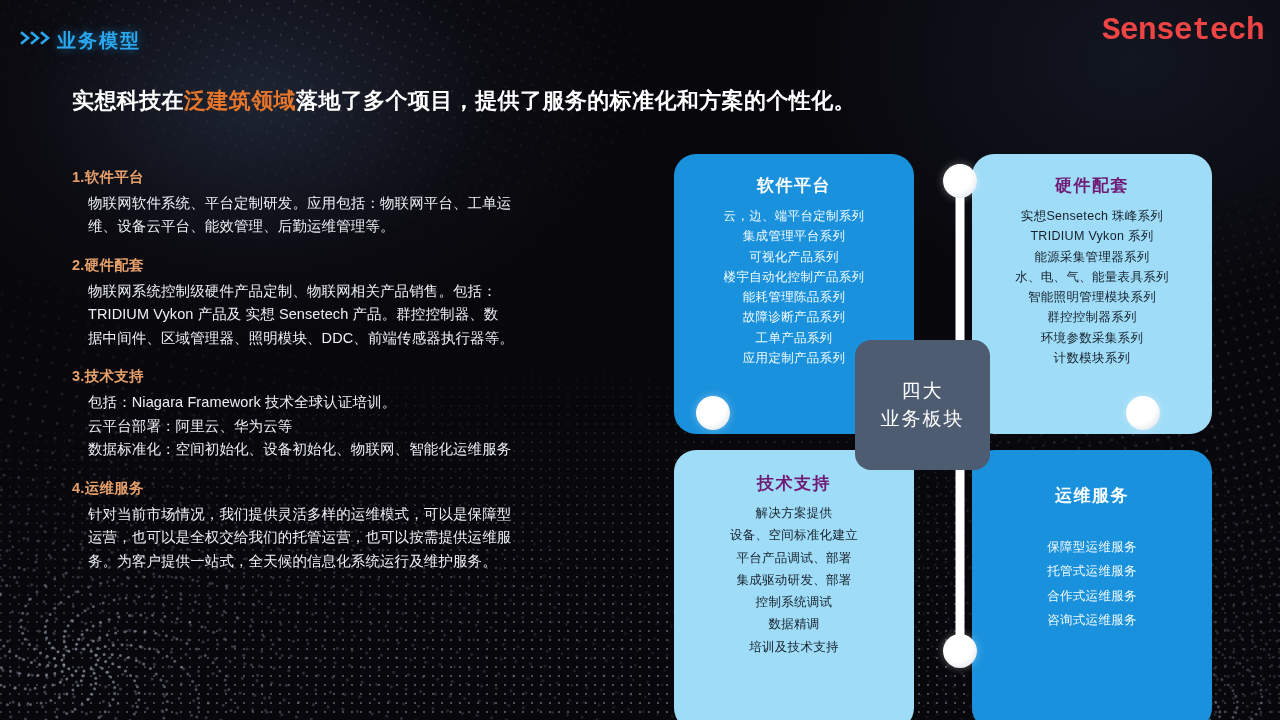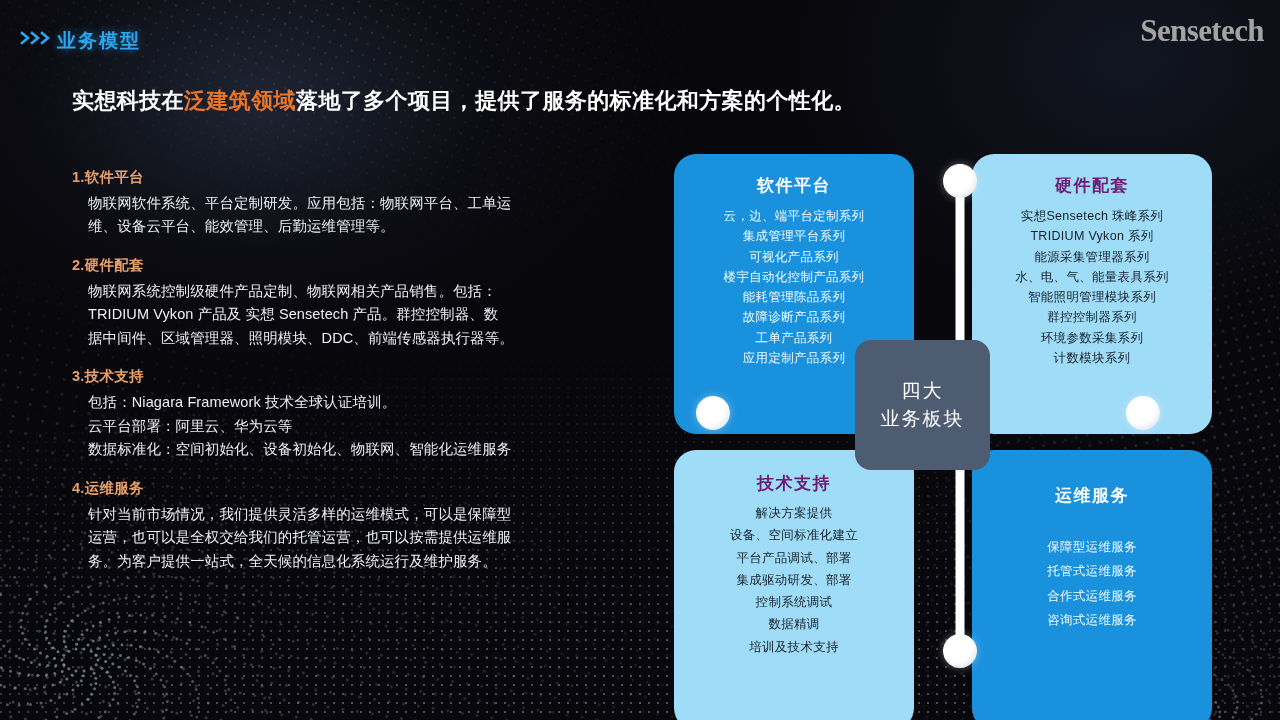--- a/index.html
+++ b/index.html
@@ -59,22 +59,22 @@
   .chev{ position:absolute; left:20px; top:31px; letter-spacing:-1px; }
   .chev svg{ display:block; }
   .section-title{
     position:absolute; left:57px; top:28px;
     font-size:19px; font-weight:bold; color:#2aa8ef; letter-spacing:2px;
     text-shadow:0 0 10px rgba(35,150,230,.55);
     text-align:center;
   }
   .brand{
     position:absolute; right:16px; top:13px;
-    font-size:31px; font-weight:bold; color:#a3a3a3;
-    letter-spacing:-0.6px; font-family:Liberation Serif, serif;
+    font-size:31px; font-weight:bold; color:#ef4444;
+    letter-spacing:-0.6px; font-family:Liberation Mono, monospace;
   }
 
   
   #headline{
     position:absolute; left:72px; top:86px; width:880px;
     font-size:22px; font-weight:bold; color:#ffffff; letter-spacing:.4px;
     white-space:nowrap;
   }
   #headline .hl{ color:#e8762a;text-align:right; }
 

